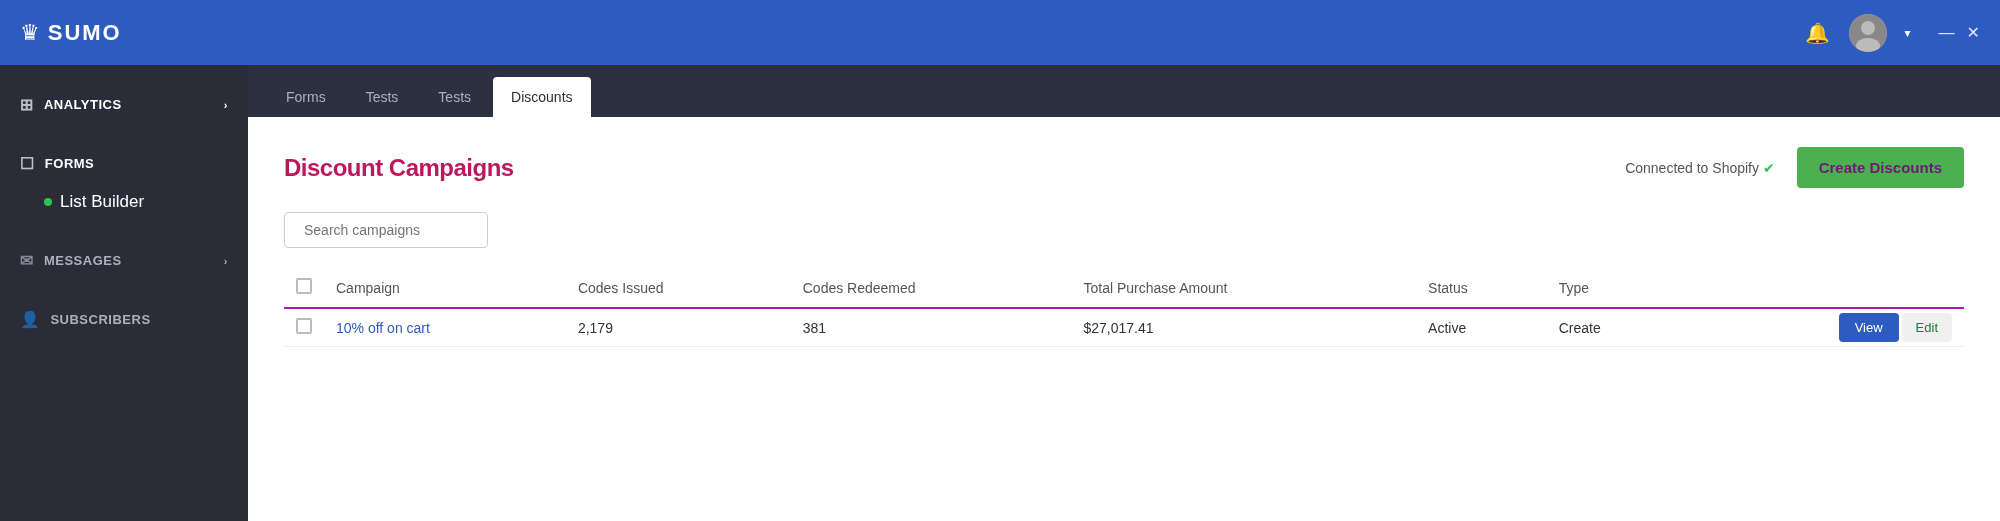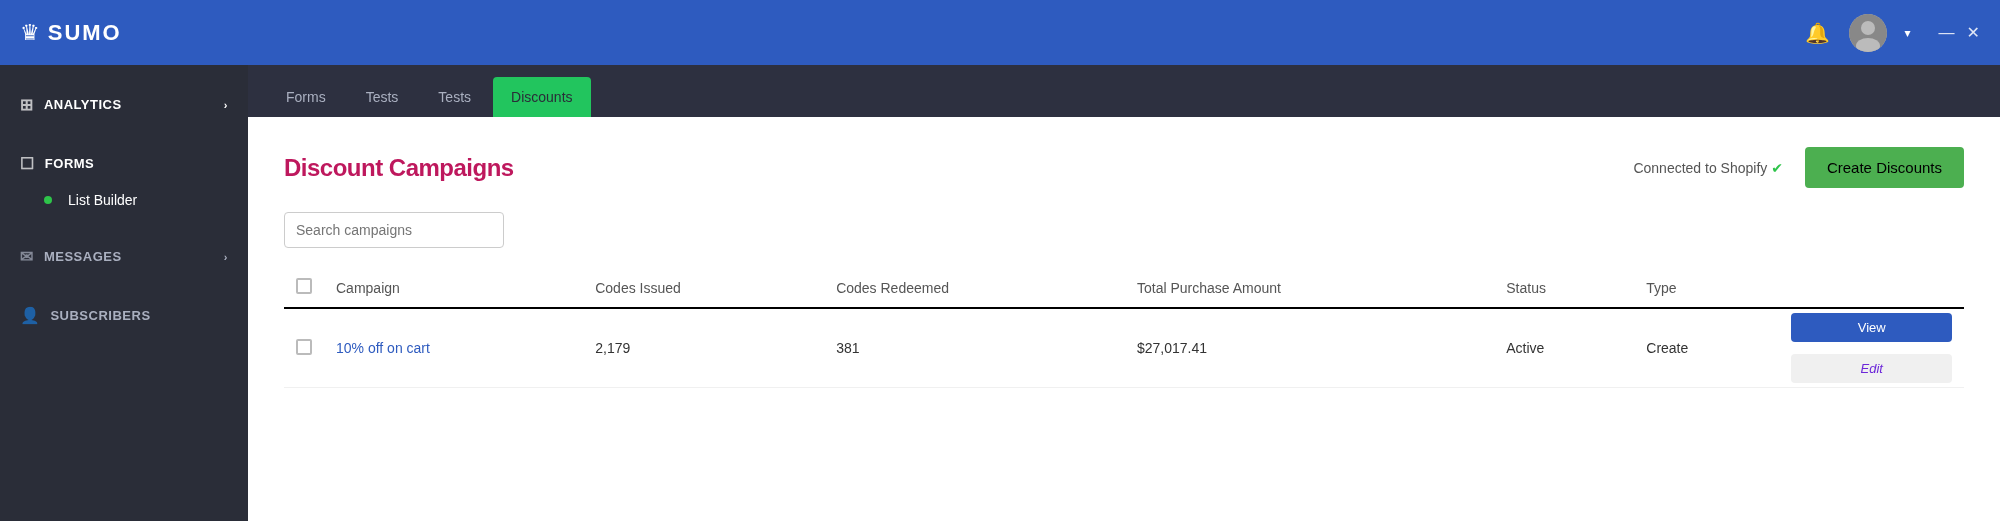--- a/index.html
+++ b/index.html
@@ -81,23 +81,23 @@
       gap: 10px;
     }
     .sidebar-item.active-section { color: white; }
     .sidebar-item .icon { font-size: 16px; opacity: 0.7; }
     .sidebar-item .chevron { margin-left: auto; font-size: 11px; }
     .sidebar-sub-item {
       display: flex;
       align-items: center;
       padding: 9px 20px 9px 44px;
       color: #aab0c0;
-      font-size: 14px;
-      cursor: pointer;
-      gap: 16px;
+      font-size: 17px;
+      cursor: pointer;
+      gap: 8px;
     }
     .sidebar-sub-item.active { color: white; }
     .dot {
       width: 8px; height: 8px;
       border-radius: 50%;
       flex-shrink: 0;
     }
     .dot.green { background: #2ec44a; }
     .dot.gray { background: #666; }
 
@@ -124,21 +124,21 @@
       padding: 10px 18px;
       color: #aab0c0;
       font-size: 14px;
       cursor: pointer;
       border-radius: 4px 4px 0 0;
       height: 40px;
       display: flex;
       align-items: center;
     }
     .tab.active {
-      background: #22c55e;
+      background: #ffffff;
       color: #2a2d38;
       font-weight: 500;
     }
 
     
     .content {
       padding: 30px 36px 20px 36px;
       flex: 1;
       overflow-y: auto;
     }
@@ -159,51 +159,51 @@
       align-items: center;
       gap: 22px;
     }
     .connected-text {
       font-size: 14px;
       color: #555;
     }
     .connected-text .check { color: #2ec44a; }
     .create-btn {
       background: #4caf50;
-      color: #000000;
+      color: #701a75;
       border: none;
       border-radius: 4px;
       padding: 12px 22px;
       font-size: 15px;
-      font-weight: 400;
+      font-weight: 700;
       cursor: pointer;
       white-space: nowrap;
     }
 
     
     .search-input {
       border: 1px solid #ccc;
       border-radius: 4px;
-      padding: 9px 11px;
+      padding: 9px 19px;
       font-size: 14px;
       color: #0f172a;
-      width: 220px;
+      width: 204px;
       outline: none;
     }
 
     
     .table-container {
       margin-top: 20px;
     }
     table {
       width: 100%;
       border-collapse: collapse;
     }
     thead tr {
-      border-bottom: 2px solid #000000;
+      border-bottom: 2px solid #a21caf;
     }
     th {
       text-align: left;
       padding: 10px 12px;
       font-size: 14px;
       color: #555;
       font-weight: 500;
     }
     td {
       padding: 4px 12px;
@@ -219,42 +219,40 @@
       cursor: pointer;
       display: inline-block;
     }
     .campaign-link {
       color: #2e5bbf;
       cursor: pointer;
       font-size: 14px;
     }
     .row-actions {
       display: flex;
-      gap: 12px;
+      gap: 3px;
       justify-content: flex-end;
-      flex-direction: column;
     }
     .view-btn {
       background: #2e5bbf;
       color: white;
       border: none;
       border-radius: 4px;
       padding: 7px 16px;
       font-size: 13px;
       cursor: pointer;
     }
     .edit-btn {
       background: #f0f0f0;
-      color: #6d28d9;
+      color: #15803d;
       border: none;
       border-radius: 4px;
       padding: 7px 14px;
       font-size: 13px;
       cursor: pointer;
-      font-style: italic;
     }
   </style>
 </head>
 <body>
 
 <nav class="top-nav">
   <div class="logo-area">
     <span class="logo-crown">♛</span>
     <span class="logo-text">SUMO</span>
   </div>

